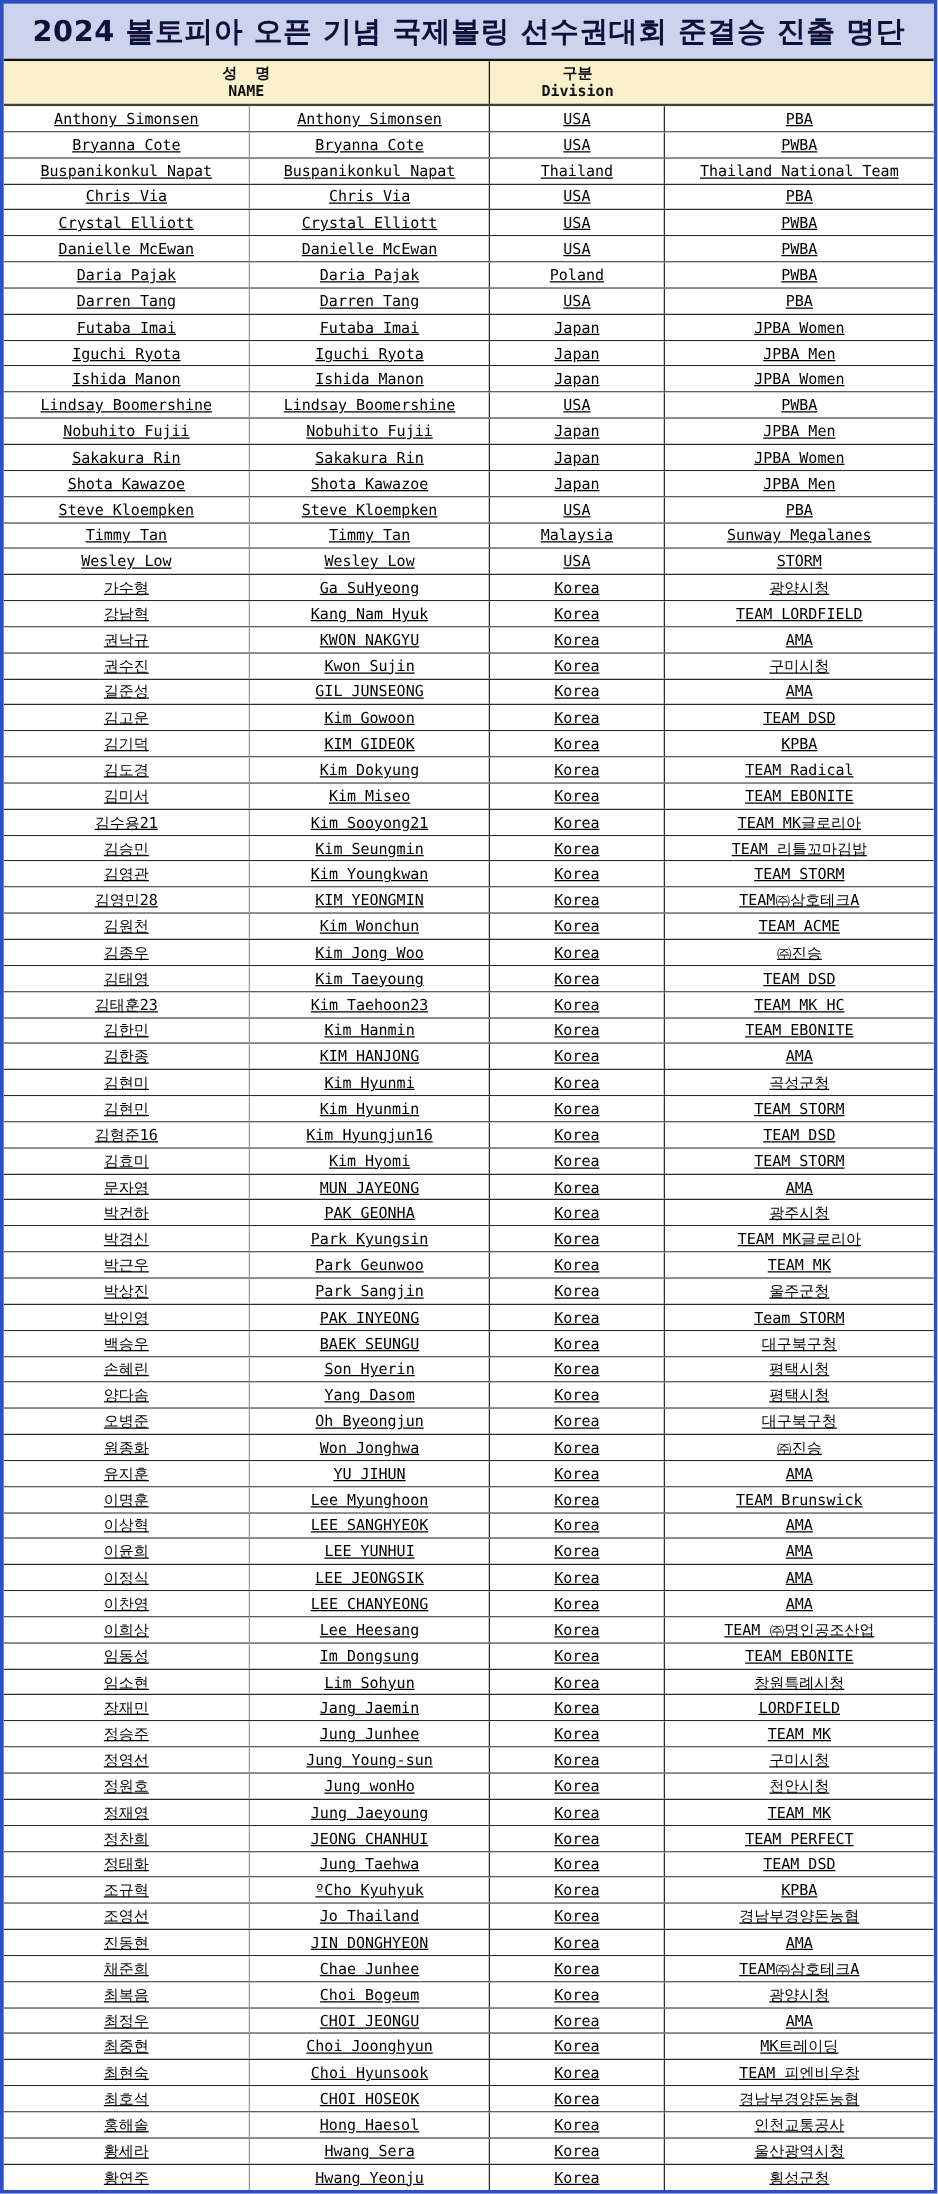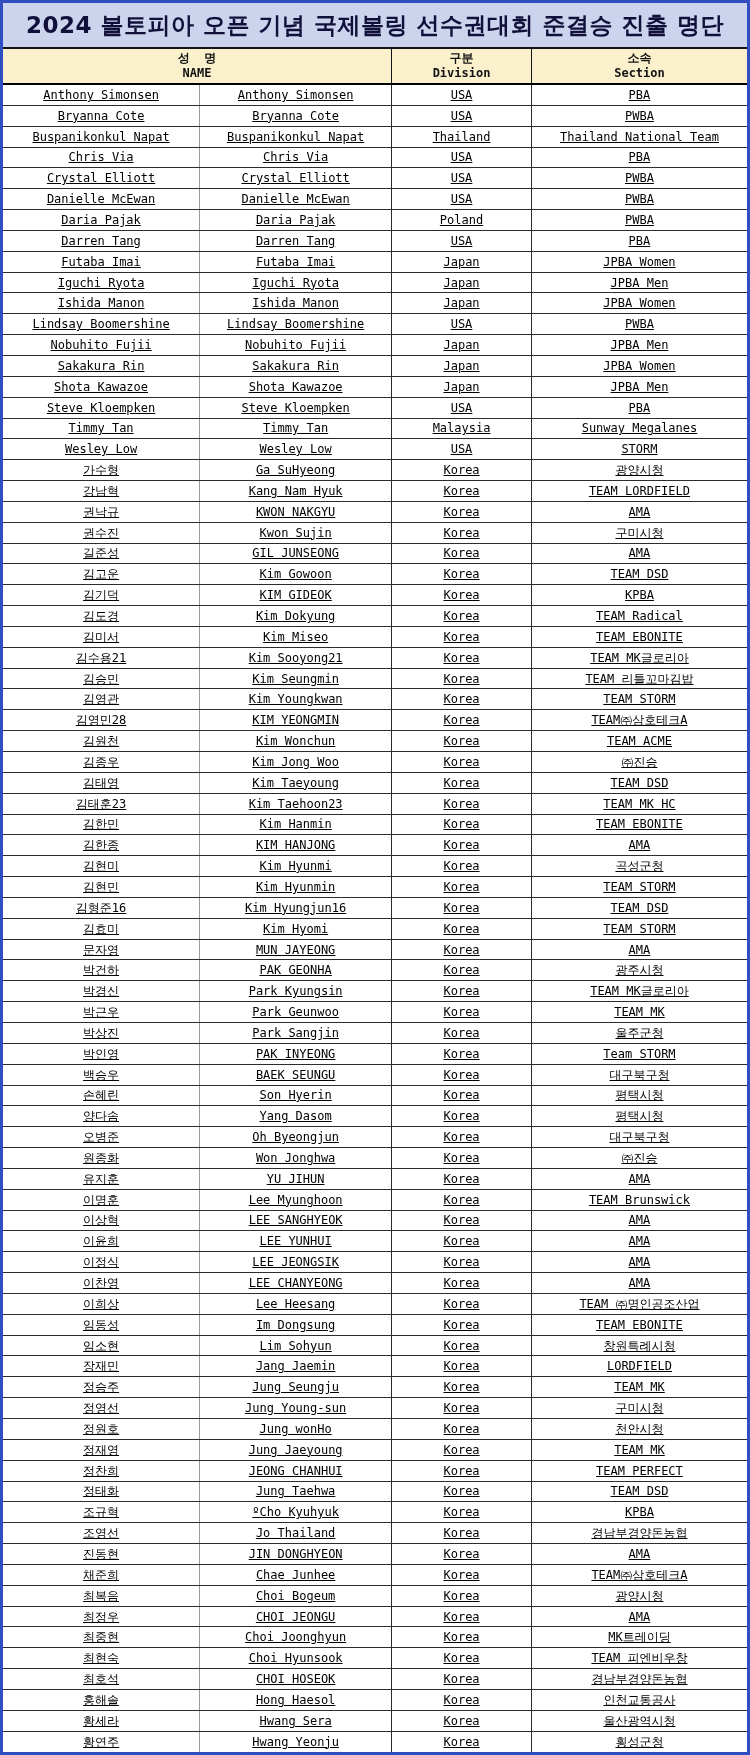--- a/index.html
+++ b/index.html
@@ -10,21 +10,21 @@
     display:flex;flex-direction:column;overflow:hidden;
   }
   .title-band{
     flex:0 0 44px;background:#ccd3ec;border-bottom:2px solid #141414;
     display:flex;align-items:center;justify-content:center;
     font-family:"DejaVu Sans","Liberation Sans",sans-serif;
     font-size:23px;font-weight:bold;color:#10103a;letter-spacing:0.5px;white-space:nowrap;
   }
   .header-row{
     flex:0 0 34px;display:grid;grid-template-columns:52.3% 18.8% 28.9%;
-    background:#fbf0cc;border-bottom:2px solid #000000;
+    background:#fbf0cc;border-bottom:2px solid #404040;
   }
   .header-cell{
     display:flex;flex-direction:column;align-items:center;justify-content:center;
     font-size:12px;font-weight:bold;color:#111;line-height:1.25;
     border-right:1px solid #141414;white-space:pre;
   }
   .header-cell:last-child{border-right:none;}
   .tbody{flex:1 1 auto;display:flex;flex-direction:column;text-decoration:underline;}
   .row{
     flex:1 1 auto;display:grid;grid-template-columns:26.5% 25.8% 18.8% 28.9%;
@@ -53,24 +53,20 @@
 
   <div class="header-row" style="background: rgb(251, 240, 204);">
     <div class="header-cell">
       <span>성  명</span>
       <span>NAME</span>
     </div>
     <div class="header-cell">
       <span>구분</span>
       <span>Division</span>
     </div>
-    <div class="header-cell">
-      <span>소속</span>
-      <span>Section</span>
-    </div>
   </div>
 
   <div class="tbody">
       <div class="row">
         <div class="cell c1">Anthony Simonsen</div>
         <div class="cell c2">Anthony Simonsen</div>
         <div class="cell c3">USA</div>
         <div class="cell c4">PBA</div>
       </div>
       <div class="row">
@@ -434,21 +430,21 @@
         <div class="cell c4">창원특례시청</div>
       </div>
       <div class="row">
         <div class="cell c1">장재민</div>
         <div class="cell c2">Jang Jaemin</div>
         <div class="cell c3">Korea</div>
         <div class="cell c4">LORDFIELD</div>
       </div>
       <div class="row">
         <div class="cell c1">정승주</div>
-        <div class="cell c2">Jung Seungju</div>
+        <div class="cell c2">Jung Junhee</div>
         <div class="cell c3">Korea</div>
         <div class="cell c4">TEAM MK</div>
       </div>
       <div class="row">
         <div class="cell c1">정영선</div>
         <div class="cell c2">Jung Young-sun</div>
         <div class="cell c3">Korea</div>
         <div class="cell c4">구미시청</div>
       </div>
       <div class="row">

